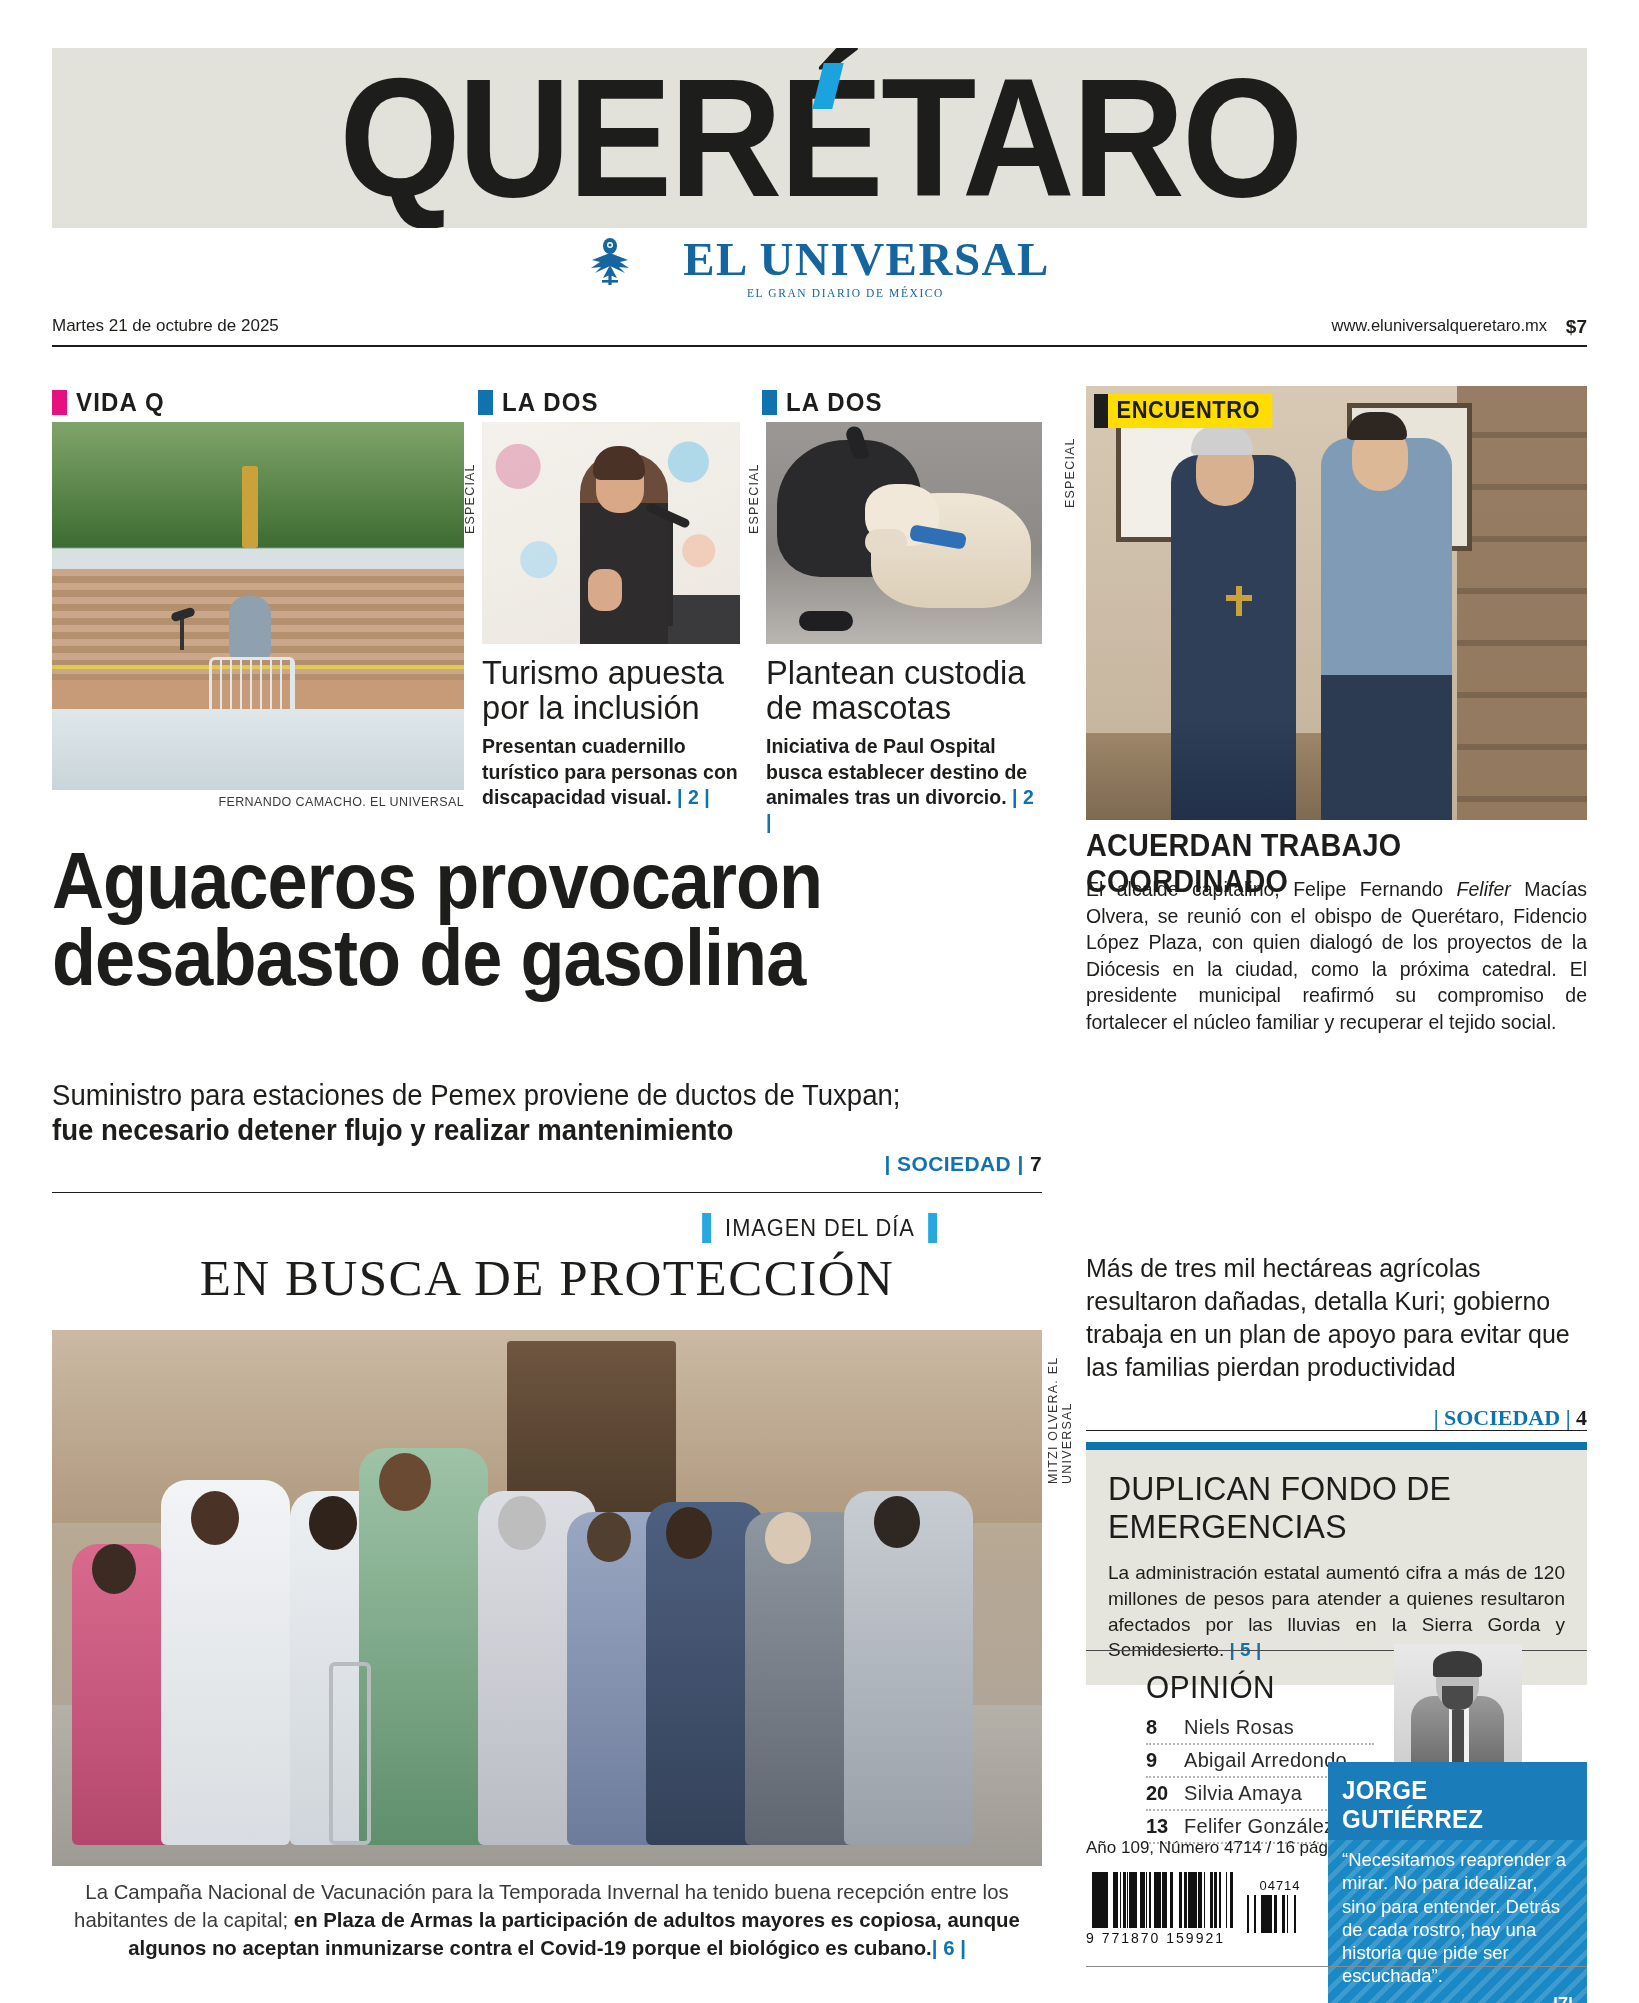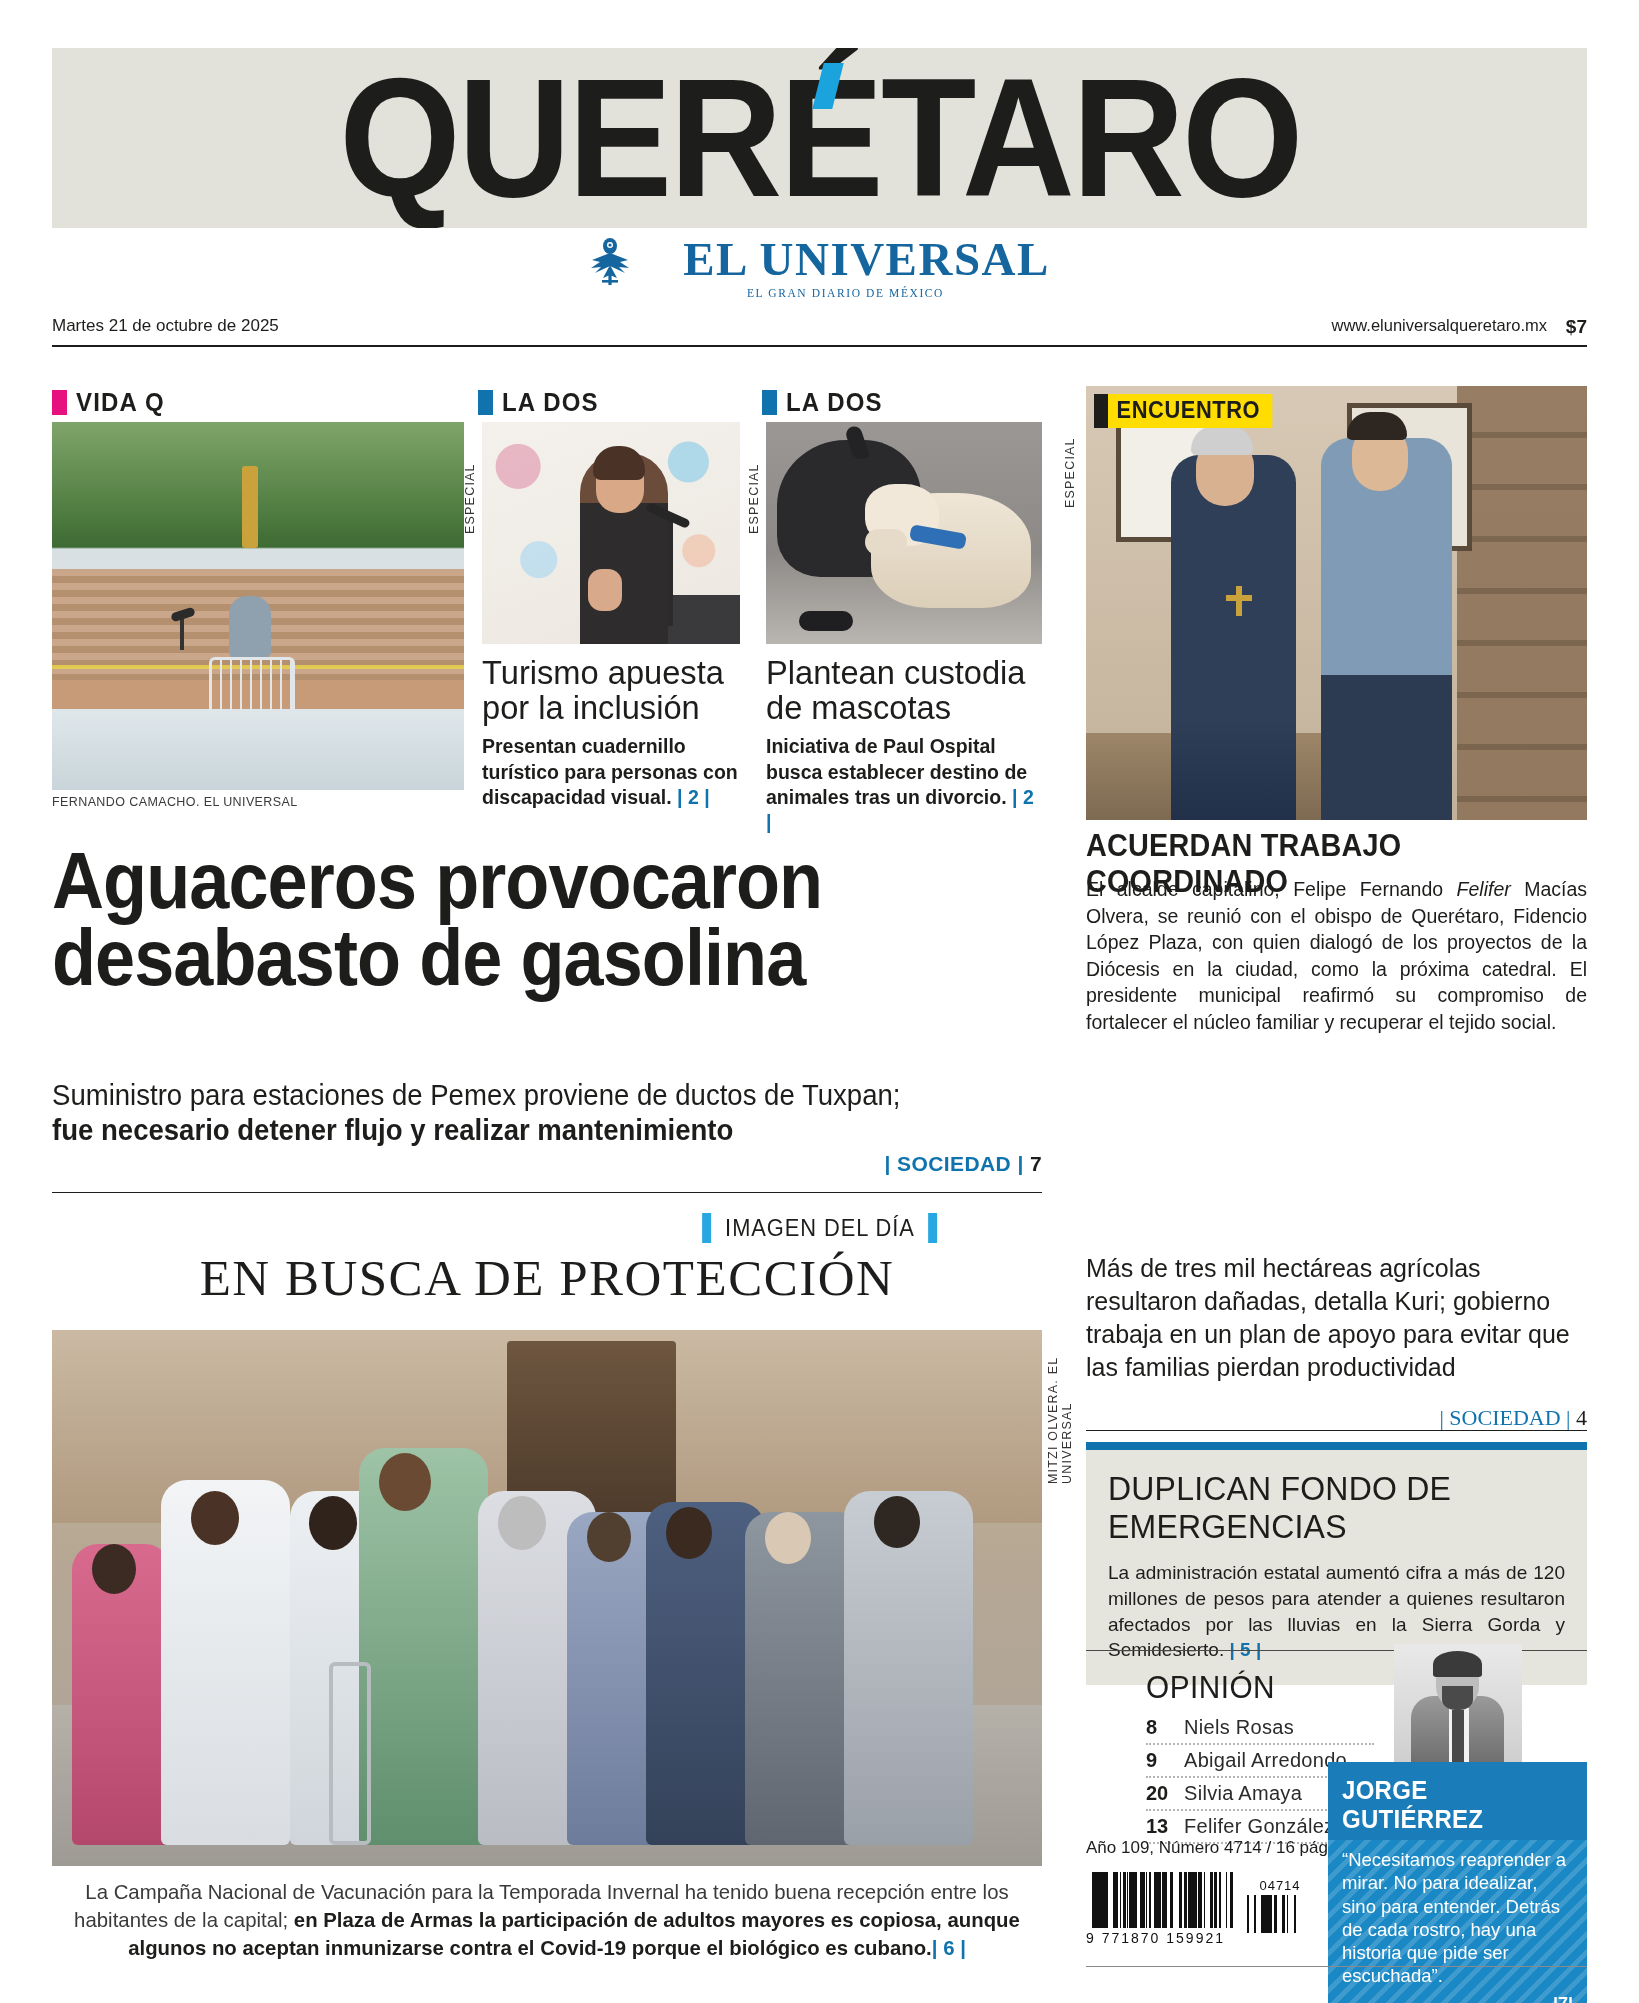--- a/index.html
+++ b/index.html
@@ -120,21 +120,21 @@
     font-family: "Liberation Sans Narrow", "Liberation Sans", sans-serif;
     font-weight: 400; font-size: 40px; line-height: 1; letter-spacing: .3px;
     color: #ffffff; transform: scaleX(0.92); transform-origin: left bottom;
     display: flex; align-items: baseline; gap: 12px;
     text-shadow: 0 1px 4px rgba(0,0,0,.35);
   }
   .ot-page { font-size: 23px; font-weight: 700; color: #e6117e; letter-spacing: 0; }
   .photo-credit {
     position: absolute;
     font-family: "Liberation Sans Narrow", "Liberation Sans", sans-serif;
-    font-size: 12.5px; letter-spacing: .4px; color: #3a3a3a; text-align: left;
+    font-size: 12.5px; letter-spacing: .4px; color: #3a3a3a; text-align: right;
   }
 
   
   #photo-lados1 .sky { background: linear-gradient(160deg,#f4f1ec 0%,#ece7e0 100%); }
   .ld1-pattern { position:absolute; inset:0;
     background:
       radial-gradient(circle at 14% 20%, #e5a9bb 0 22px, transparent 23px),
       radial-gradient(circle at 80% 18%, #9fd3ea 0 20px, transparent 21px),
       radial-gradient(circle at 22% 62%, #b9dcf0 0 18px, transparent 19px),
       radial-gradient(circle at 84% 58%, #f0c7b0 0 16px, transparent 17px);
@@ -279,21 +279,21 @@
     font-family: "Liberation Serif", serif; font-weight: 700;
     font-size: 45px; line-height: 1.12; letter-spacing: -.3px; color: #1d1d1b;
   }
   .r-serif-deck {
     position: absolute; left: 1086px; top: 1252px; width: 501px;
     font-family: "Liberation Sans Narrow", "Liberation Sans", sans-serif;
     font-size: 25px; line-height: 1.32; color: #1d1d1b;
   }
   .r-ref {
     position: absolute; right: 52px; top: 1405px;
-    font-family: "Liberation Serif", serif; font-weight: 400;
+    font-family: "Liberation Serif", serif; font-weight: 700;
     font-size: 22px; white-space: nowrap;
   }
 
   .emerg-box {
     position: absolute; left: 1086px; top: 1442px; width: 501px;
     background: #e6e5dd; border-top: 8px solid #1073ae; padding: 20px 22px 22px 22px;
   }
   .emerg-title {
     font-family: "Liberation Sans Narrow", "Liberation Sans", sans-serif;
     font-weight: 400; font-size: 33px; letter-spacing: .2px; color: #1d1d1b;

